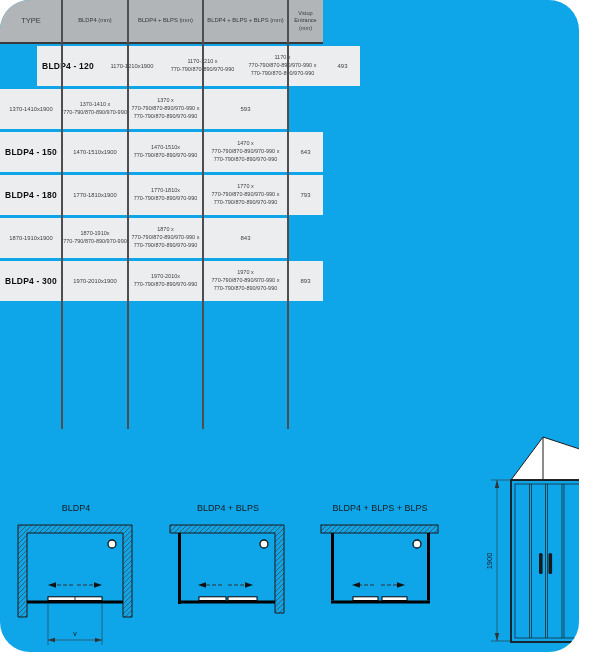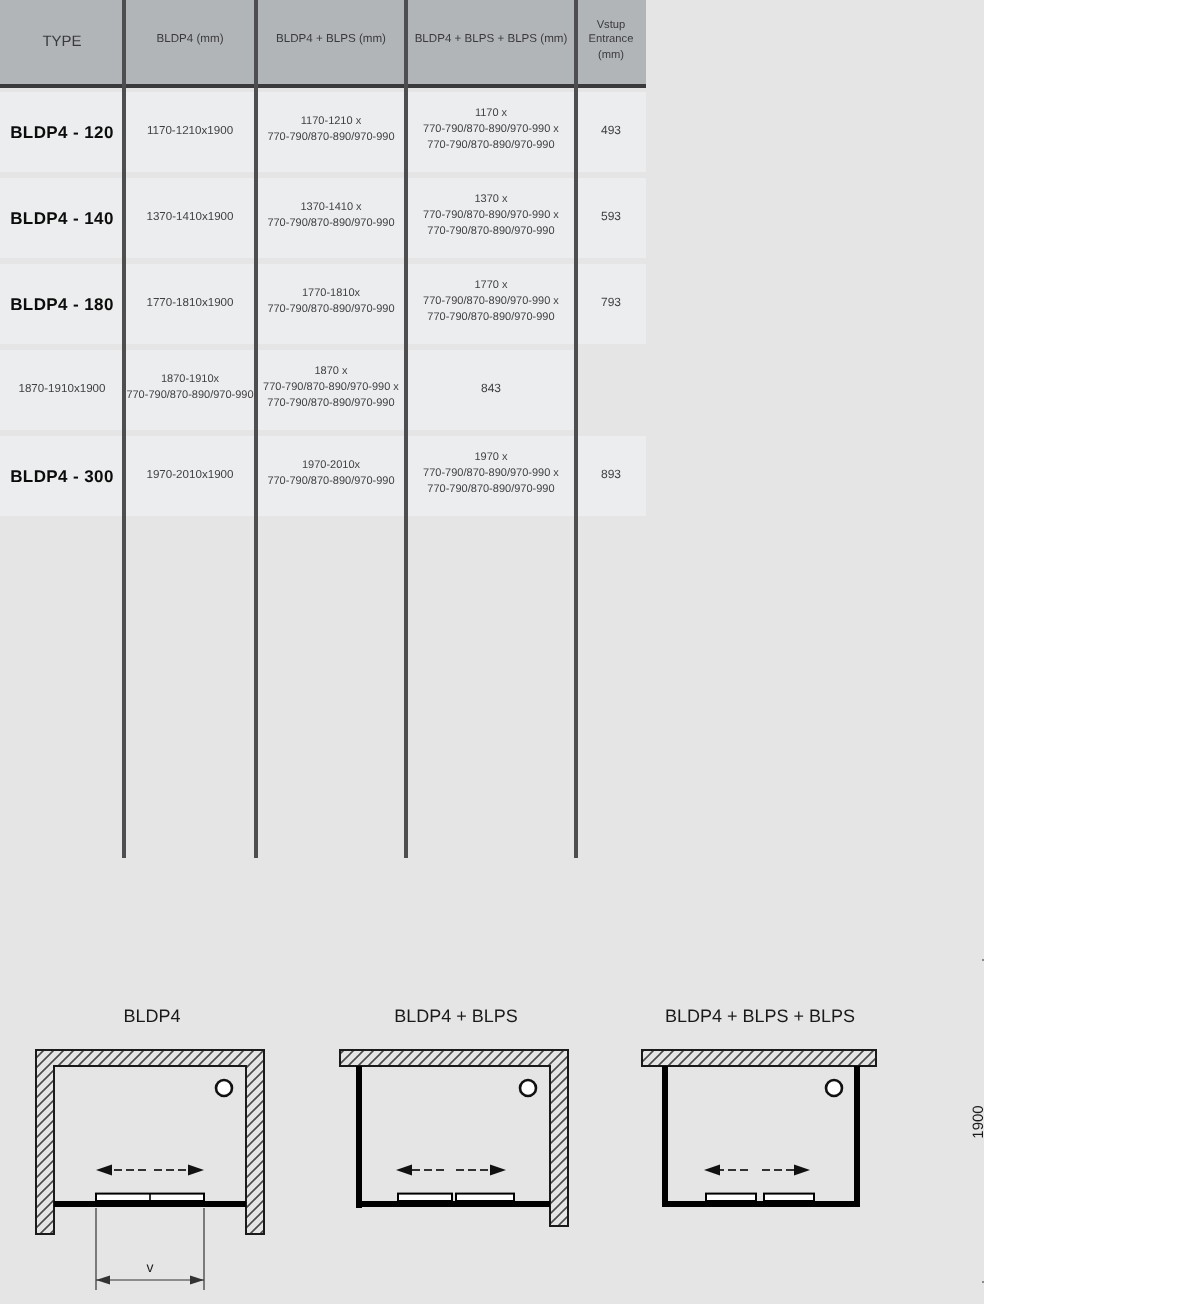--- a/index.html
+++ b/index.html
@@ -1,28 +1,28 @@
 <!DOCTYPE html>
 <html><head>
 <meta charset="utf-8">
 <style>
   html,body{margin:0;padding:0;background:#fff;}
   .canvas{
-    position:relative;width:492px;height:652px;background:#e5e5e5;overflow:hidden;
-    font-family:"Liberation Sans", sans-serif;color:#1a1a1a;
+    position:relative;width:579px;height:652px;background:#0ea5e9;overflow:hidden;
+    font-family:"Liberation Sans", sans-serif;color:#1a1a1a;border-radius:30px;
   }
   
   .spec-table{position:absolute;left:0;top:0;width:323px;}
   .trow{display:grid;grid-template-columns:62px 66px 75px 85px 35px;}
   .thead{height:42px;}
   .thead .cell{background:#b2b5b8;color:#3a3a3c;}
   .hsep{height:2px;background:#3a3a3c;width:323px;}
   .gap2{height:2px;}
   .drow{height:40px;margin-top:3px;}
-  .drow:first-of-type{margin-top:0;}
+  .drow:first-of-type{margin-top:0;padding-left:37px;}
   .cell{
     display:flex;align-items:center;justify-content:center;text-align:center;
     background:#ecedee;color:#3f3f41;white-space:pre-line;line-height:1.45;
     overflow:hidden;
   }
   .c-type{font-weight:bold;font-size:8.5px;color:#0c0c0c;letter-spacing:.2px;}
   .c-2{font-size:5.8px;}
   .c-3,.c-4{font-size:5.5px;}
   .c-5{font-size:6px;}
   .h-type{font-size:7.5px;}
@@ -58,30 +58,39 @@
       <div class="cell c-3">1170-1210 x
 770-790/870-890/970-990</div>
       <div class="cell c-4">1170 x
 770-790/870-890/970-990 x
 770-790/870-890/970-990</div>
       <div class="cell c-5">493</div>
     </div>
 
 
     <div class="trow drow">
-      <div class="cell c-type">BLDP4 - 140</div>
       <div class="cell c-2">1370-1410x1900</div>
       <div class="cell c-3">1370-1410 x
 770-790/870-890/970-990</div>
       <div class="cell c-4">1370 x
 770-790/870-890/970-990 x
 770-790/870-890/970-990</div>
       <div class="cell c-5">593</div>
     </div>
 
+    <div class="trow drow">
+      <div class="cell c-type">BLDP4 - 150</div>
+      <div class="cell c-2">1470-1510x1900</div>
+      <div class="cell c-3">1470-1510x
+770-790/870-890/970-990</div>
+      <div class="cell c-4">1470 x
+770-790/870-890/970-990 x
+770-790/870-890/970-990</div>
+      <div class="cell c-5">643</div>
+    </div>
 
 
 
     <div class="trow drow">
       <div class="cell c-type">BLDP4 - 180</div>
       <div class="cell c-2">1770-1810x1900</div>
       <div class="cell c-3">1770-1810x
 770-790/870-890/970-990</div>
       <div class="cell c-4">1770 x
 770-790/870-890/970-990 x

